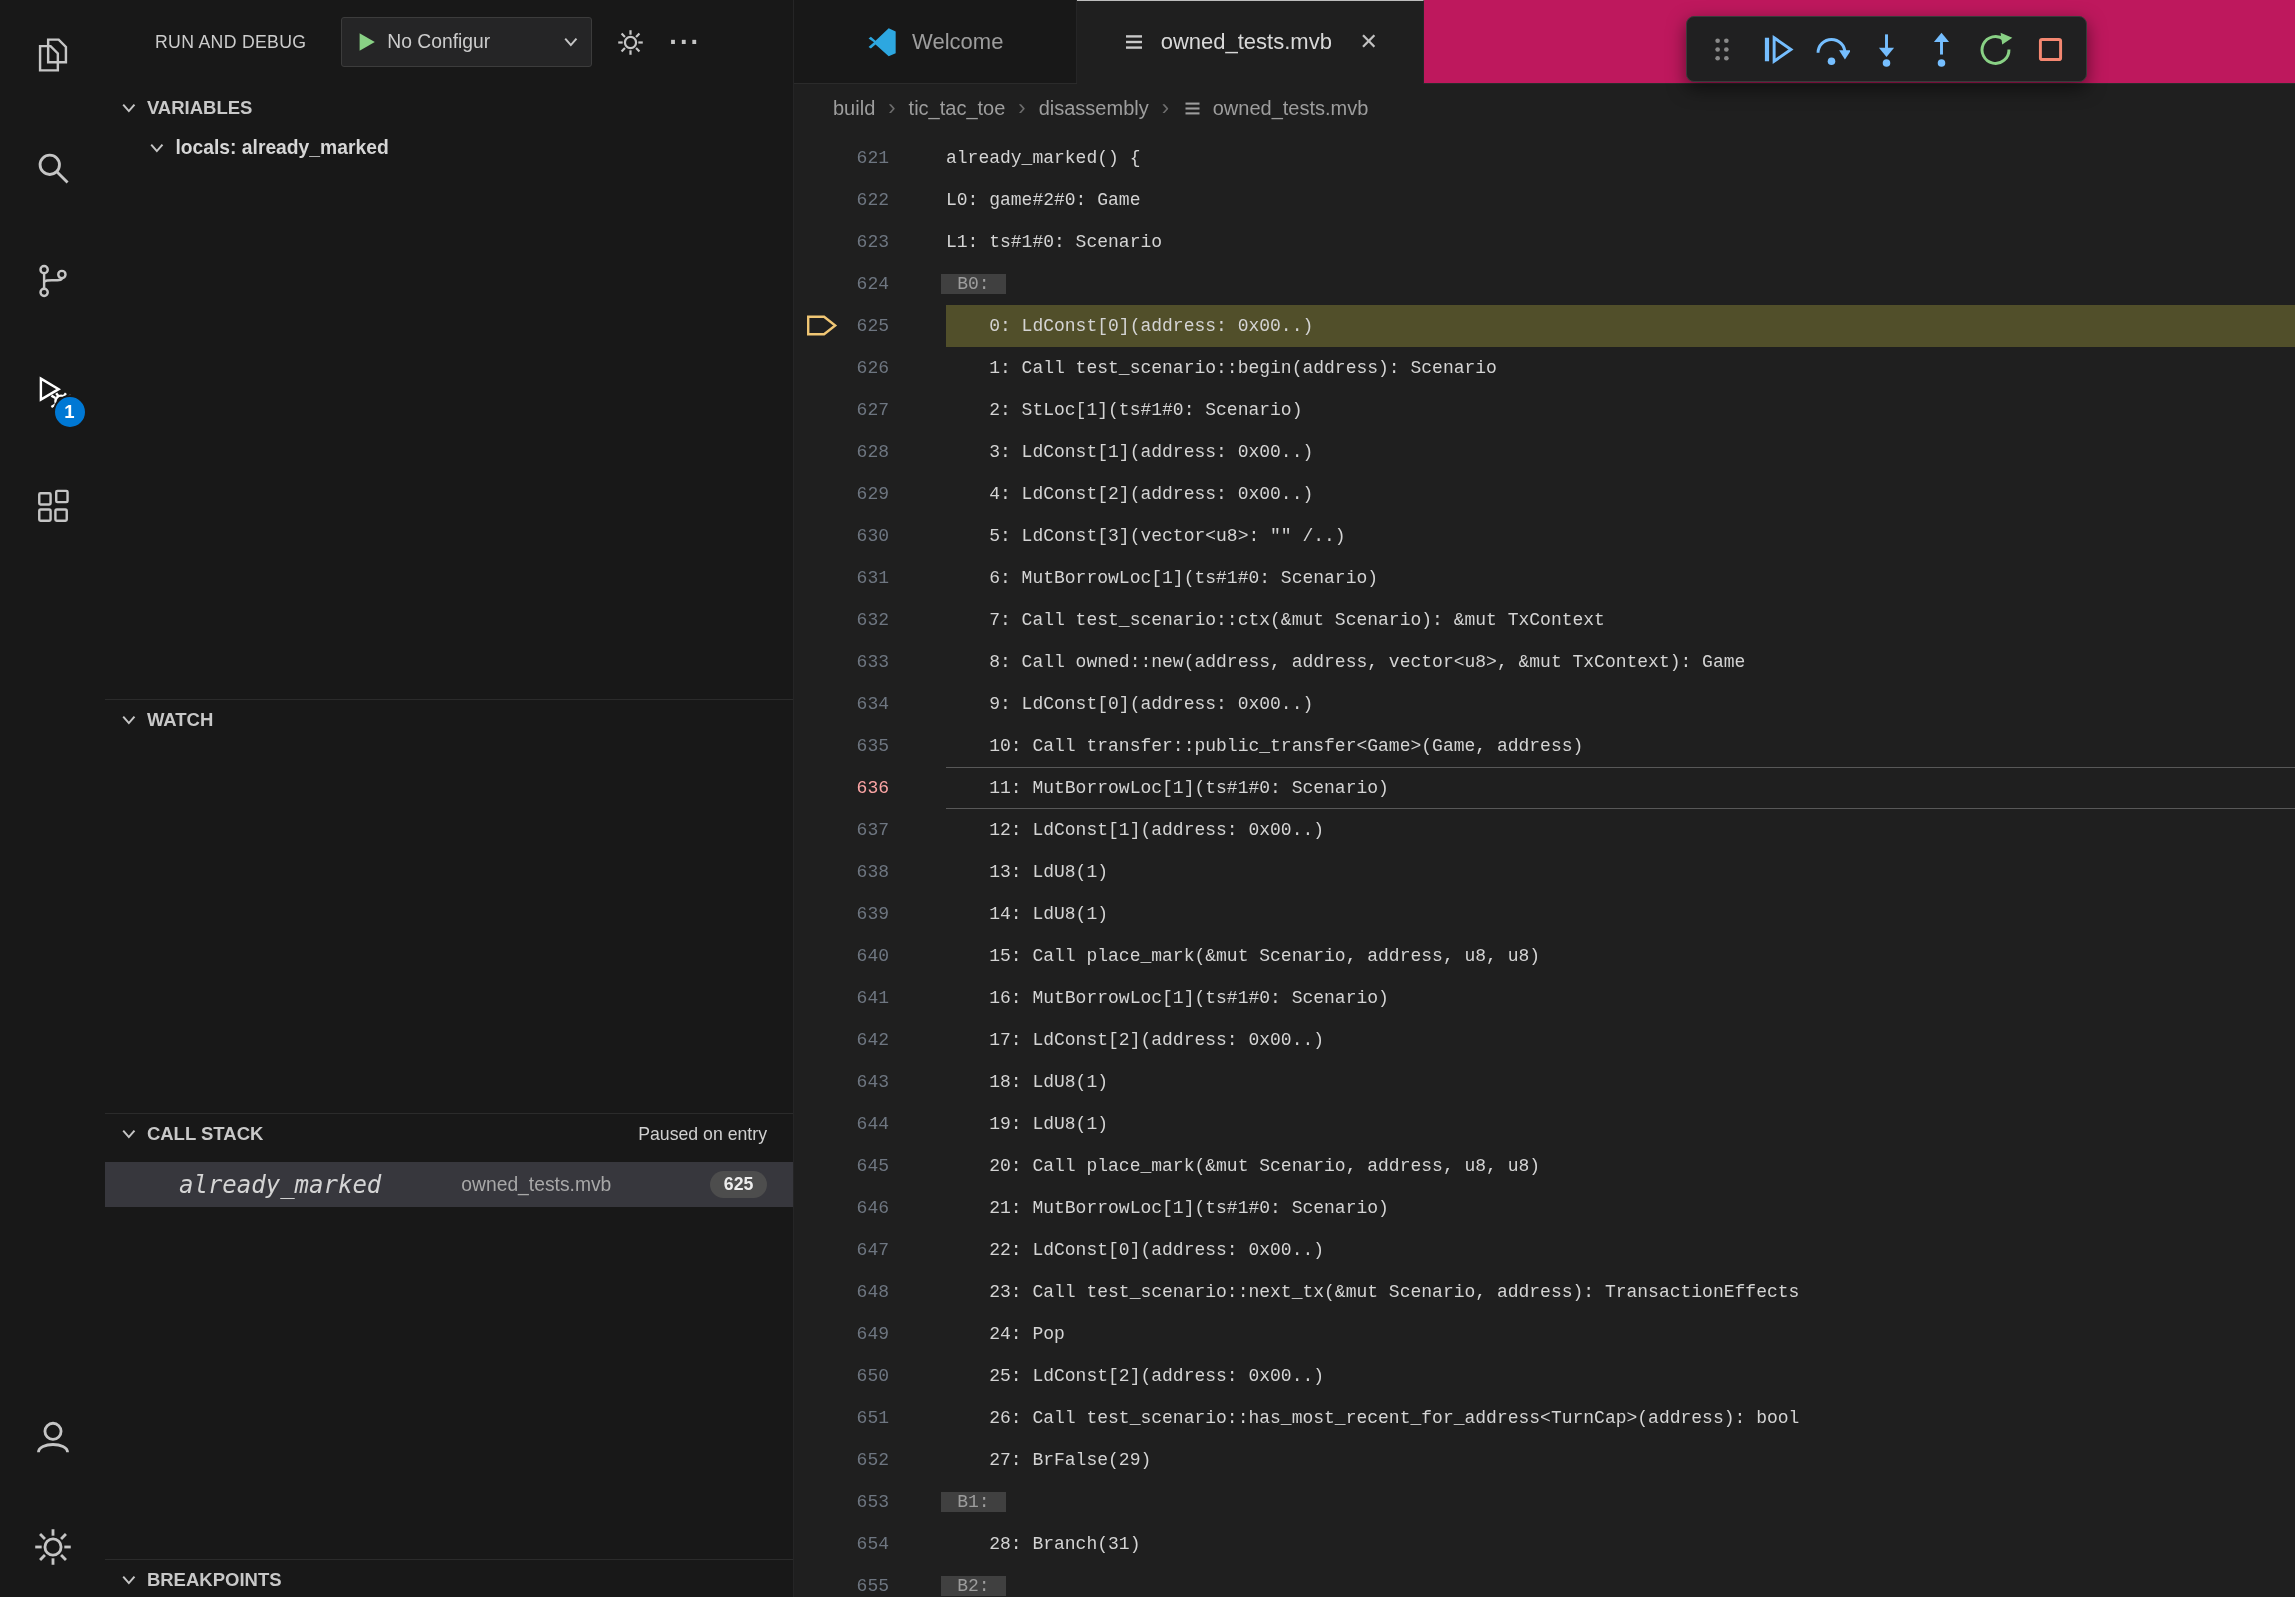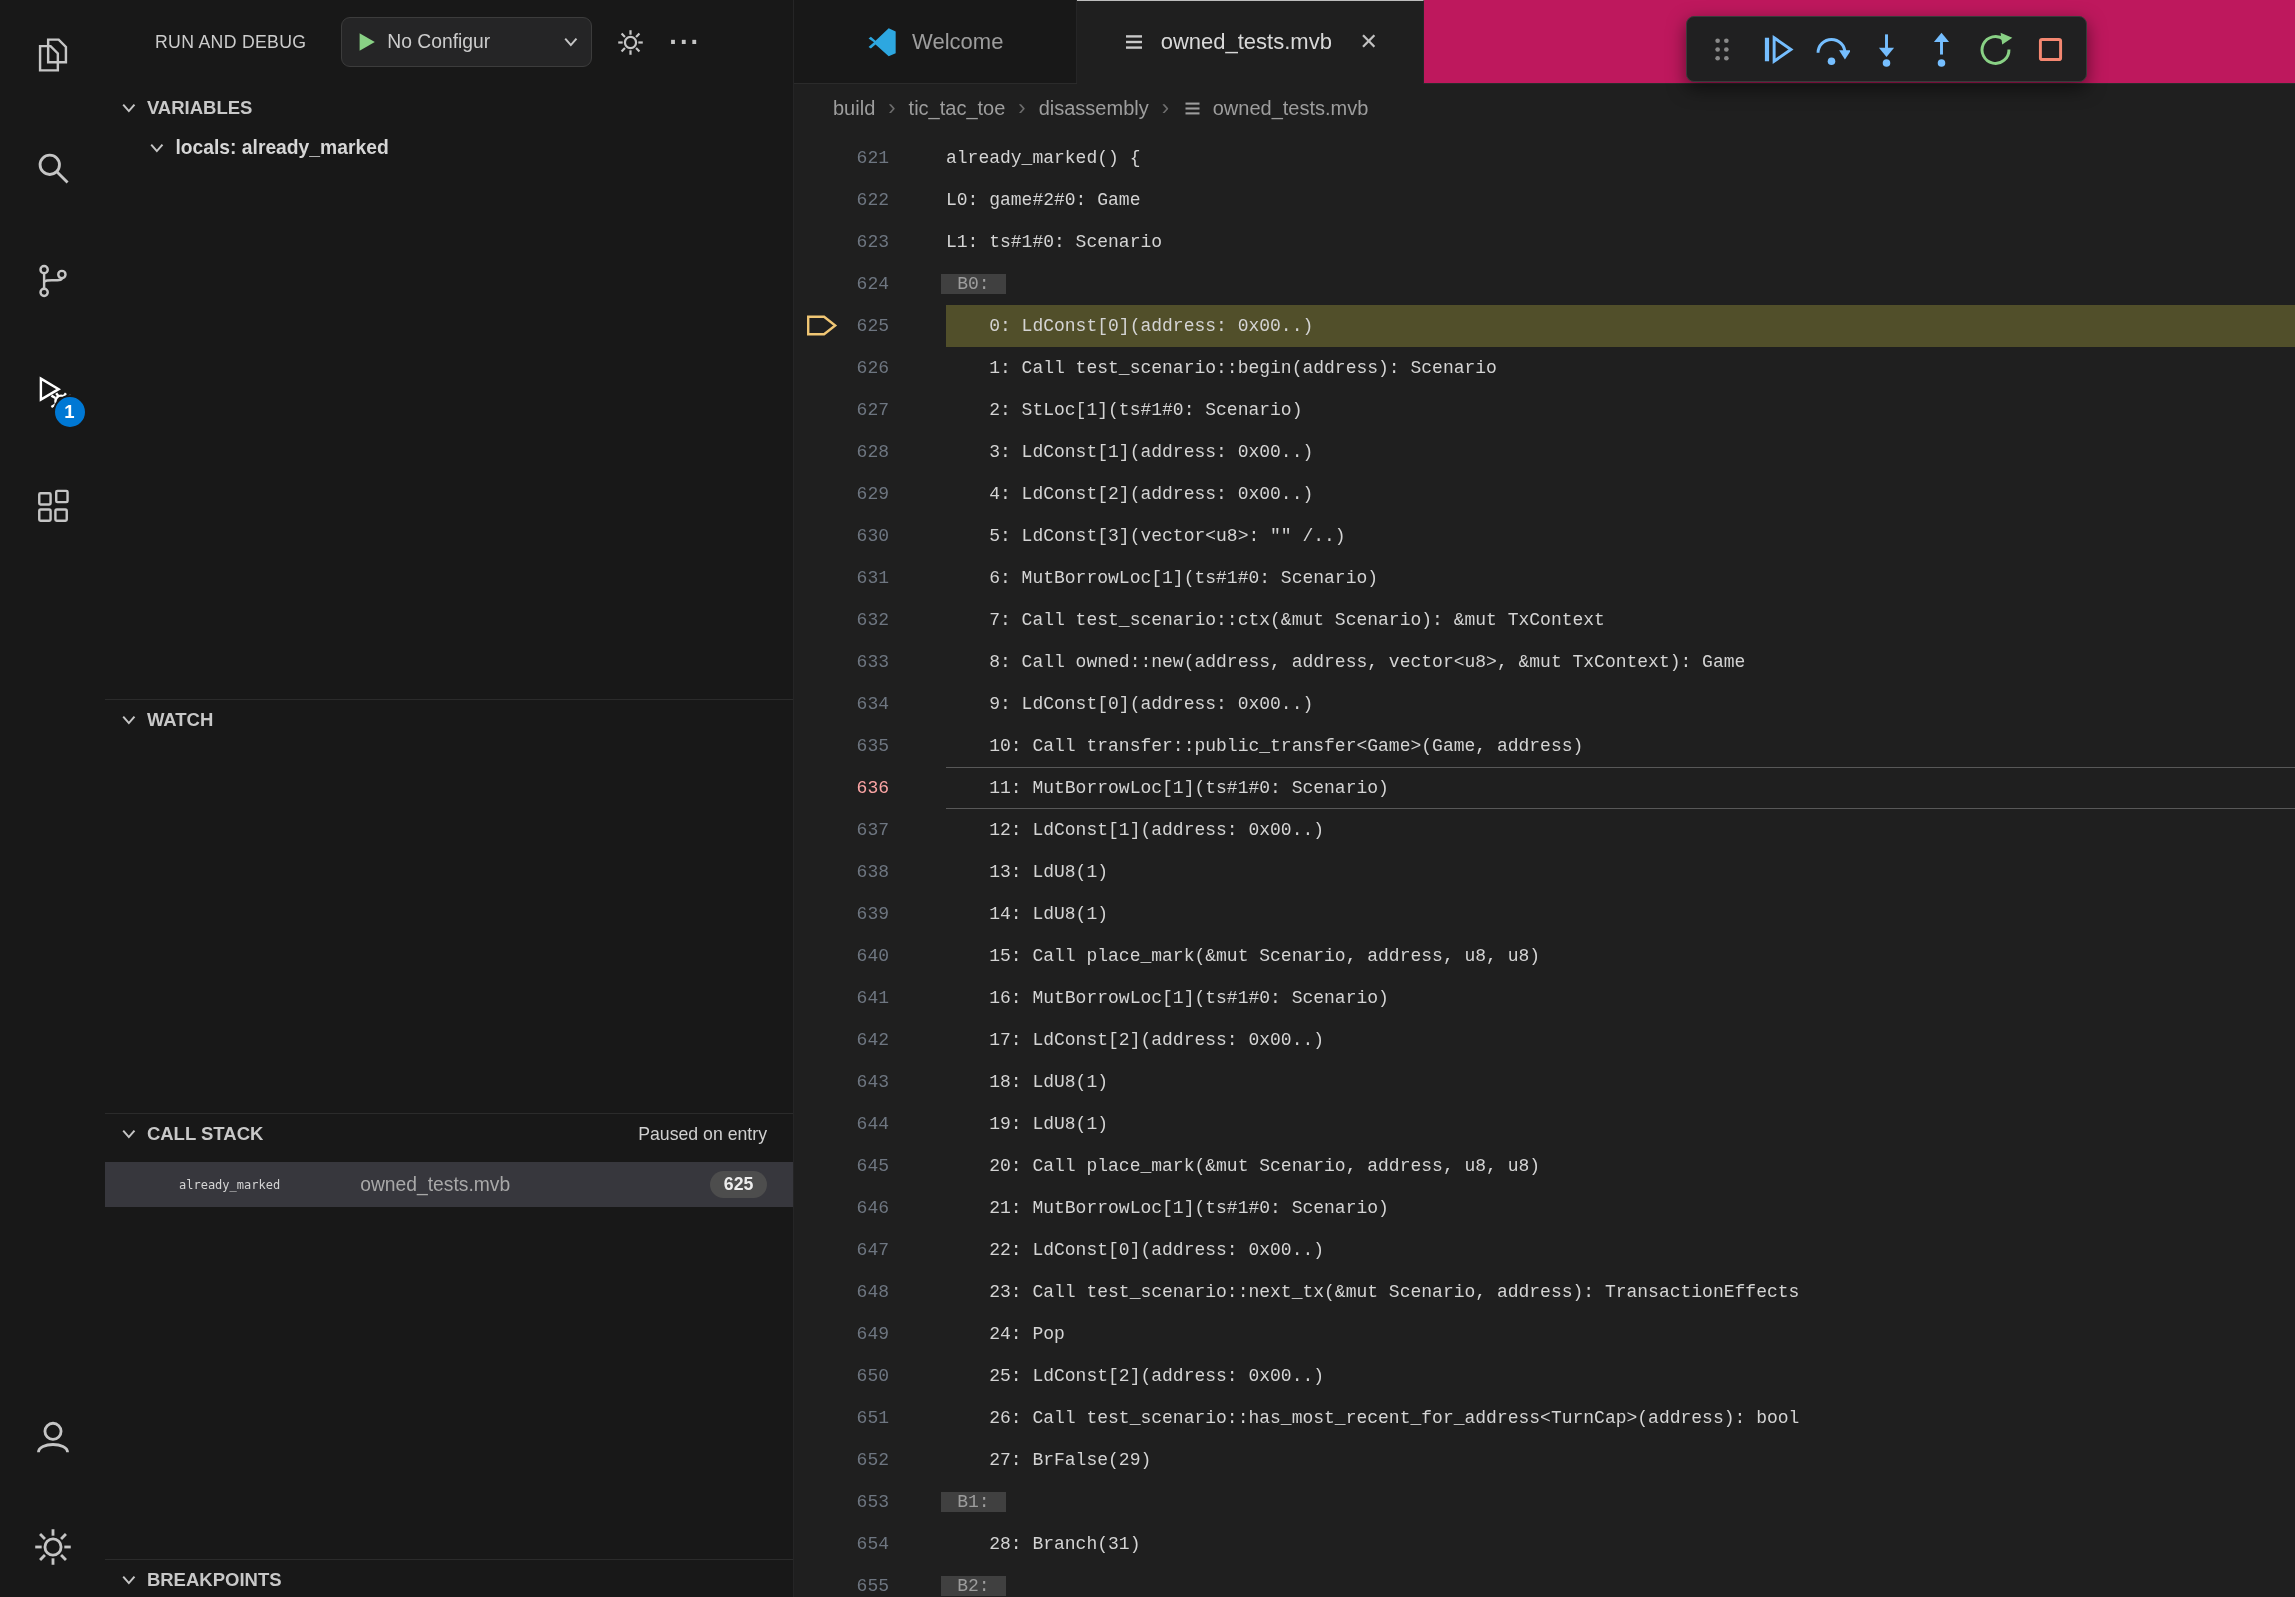--- a/index.html
+++ b/index.html
@@ -17,37 +17,37 @@
   .ab-badge{position:absolute;right:-13px;bottom:-13px;width:34px;height:34px;border-radius:50%;
     background:#0078d4;color:#fff;font-size:18.5px;font-weight:700;display:flex;align-items:center;
     justify-content:center;border:2.4px solid #181818}
 
   
   .sidebar{width:688px;background:#181818;flex:none;position:relative;overflow:hidden}
   .sb-header{position:absolute;top:0;left:0;right:0;height:84px;display:flex;align-items:center;
     padding-left:50px}
   .sb-title{font-size:17.7px;letter-spacing:0.3px;color:#cccccc;white-space:nowrap}
   .config-btn{margin-left:35px;width:251px;height:50px;background:#252526;border:0.8px solid #3c3c3c;
-    border-radius:9px;display:flex;align-items:center;padding:0 11.3px;gap:9.7px;cursor:pointer}
+    border-radius:3px;display:flex;align-items:center;padding:0 11.3px;gap:9.7px;cursor:pointer}
   .config-label{flex:1;font-size:19.3px;color:#cccccc;white-space:nowrap;overflow:hidden}
   .sb-tool{margin-left:24px;color:#c5c5c5;display:flex;align-items:center;cursor:pointer}
   .sb-more{font-size:27px;font-weight:700;letter-spacing:1.6px;line-height:16px}
 
   .sec{position:absolute;left:0;right:0}
   .sec-hd{height:40px;display:flex;align-items:center;padding-left:14.5px;gap:9.7px;
     font-weight:700;font-size:18.5px;color:#c8c8c8;cursor:pointer}
   .sec-variables{top:88px}
   .locals-row{height:40px;display:flex;align-items:center;padding-left:43px;gap:9.7px;
     font-weight:700;font-size:19.3px;color:#d6d6d6;cursor:pointer}
   .sec-watch{top:699px;border-top:0.8px solid #2b2b2b}
   .sec-callstack{top:1113px;border-top:0.8px solid #2b2b2b}
   .cs-status{margin-left:auto;padding-right:26px;font-size:17.7px;font-weight:400;color:#d0d0d0}
   .frames{margin-top:8px}
   .frame-row{height:45px;display:flex;align-items:center;background:#37373d;padding-left:74px;cursor:pointer}
-  .frame-fn{font-family:"DejaVu Sans Mono",monospace;font-size:12px;color:#d4d4d4}
+  .frame-fn{font-family:"DejaVu Sans Mono",monospace;font-style:italic;font-size:24px;color:#d4d4d4}
   .frame-file{margin-left:80px;font-size:19.3px;color:#a8a8a8}
   .frame-line-badge{margin-left:auto;margin-right:26px;background:#4d4d4d;color:#ededed;
     border-radius:804px;padding:3.2px 13.7px;font-size:17.7px;font-weight:600}
   .sec-breakpoints{top:1559px;border-top:0.8px solid #2b2b2b}
 
   .chev{display:inline-flex;color:#c5c5c5}
 
   
   .editor{flex:1;min-width:0;display:flex;flex-direction:column;background:#1f1f1f;
     border-left:0.8px solid #252526;position:relative}

